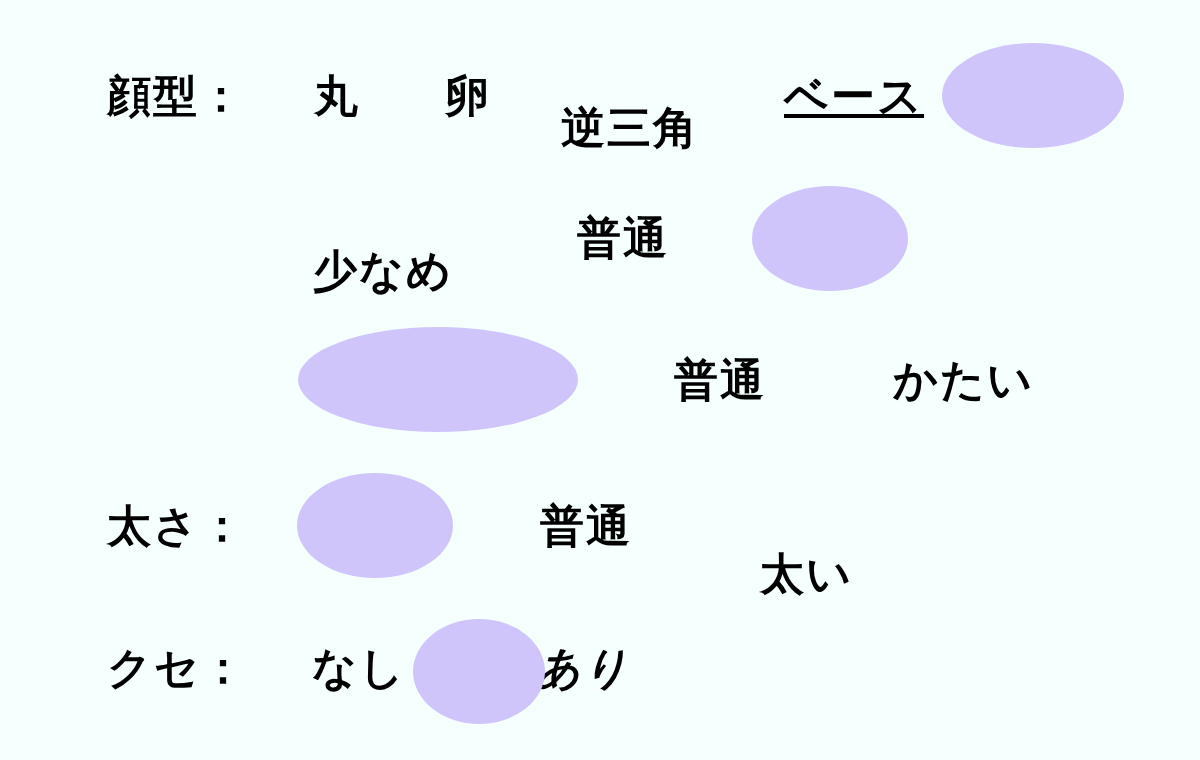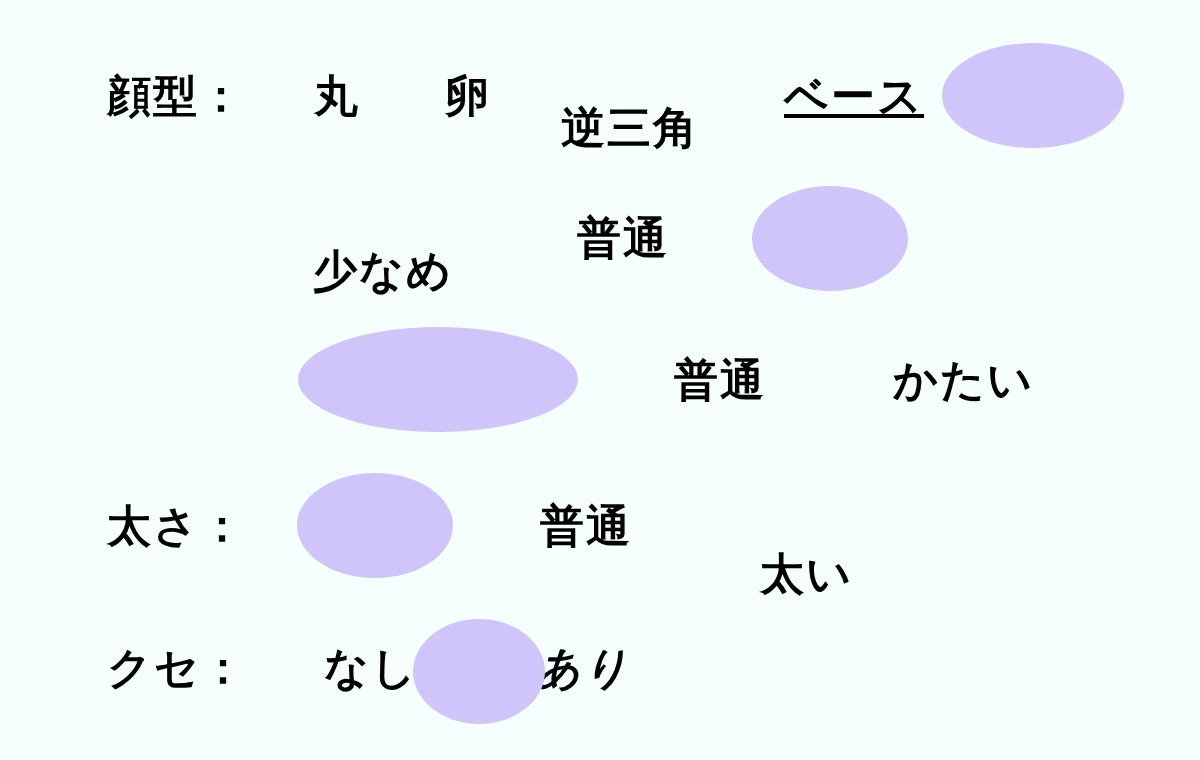--- a/index.html
+++ b/index.html
@@ -42,21 +42,21 @@
   <div class="word sel" style="left:314px; top:380px;">やわらかい</div>
   <div class="word" style="left:674px; top:380px;">普通</div>
   <div class="word" style="left:880px; top:380px;margin-left:13px;">かたい</div>
 
   <div class="word" style="left:107px; top:526px;">太さ：</div>
   <div class="word sel" style="left:327px; top:526px;">細い</div>
   <div class="word" style="left:540px; top:526px;">普通</div>
   <div class="word" style="left:760px; top:526px;margin-top:48px;">太い</div>
 
   <div class="word" style="left:107px; top:668px;">クセ：</div>
-  <div class="word" style="left:312px; top:668px;margin-left:12px;">なし</div>
+  <div class="word" style="left:312px; top:668px;">なし</div>
   <div class="word" style="left:536px; top:668px;font-style:italic;">あり</div>
 </div>
 
 <div class="layer-hl">
   <div class="hl" style="left:942px; top:43px; width:182px; height:105px;"></div>
   <div class="hl" style="left:752px; top:186px; width:156px; height:105px;"></div>
   <div class="hl" style="left:298px; top:327px; width:280px; height:105px;"></div>
   <div class="hl" style="left:297px; top:473px; width:156px; height:105px;"></div>
   <div class="hl" style="left:413px; top:619px; width:132px; height:105px;"></div>
 </div>

